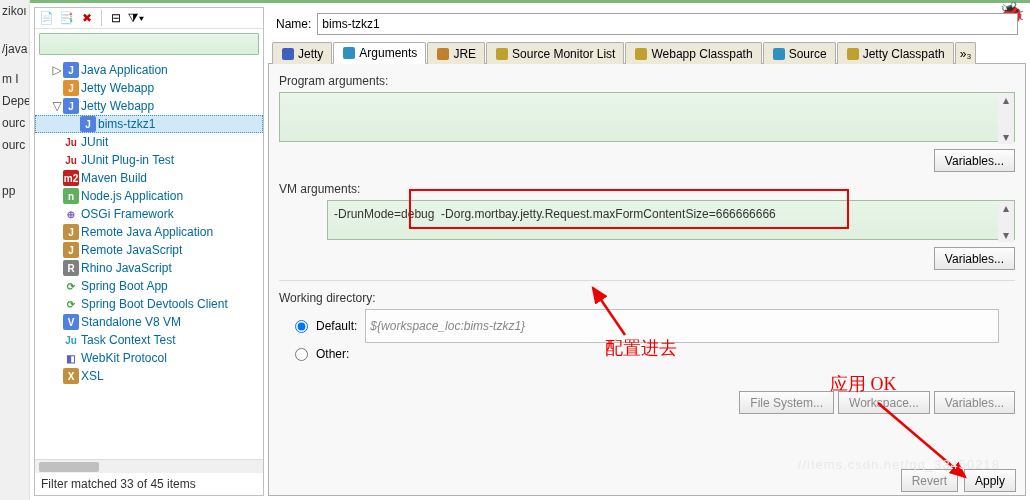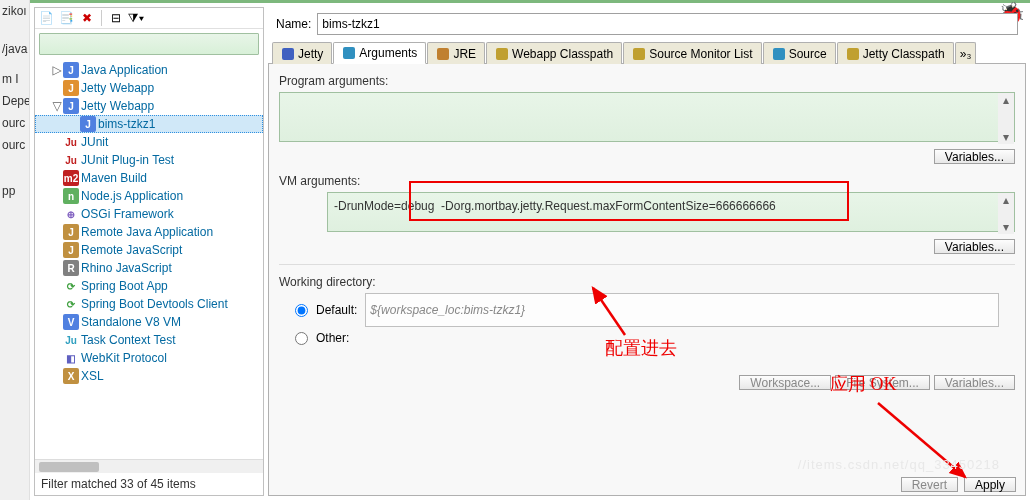--- a/index.html
+++ b/index.html
@@ -39,21 +39,21 @@
   .tab.active { background: #fff; border-bottom: 1px solid #fff; }
   .tab .icon { width: 14px; height: 14px; display: inline-flex; align-items: center; justify-content: center; font-size: 10px; }
   
   .tab-body { flex: 1; border: 1px solid #b0b0b0; border-top: none; background: #f8f8f8; padding: 8px 10px; overflow: auto; }
   
   .group-label { margin: 2px 0 4px 0; color: #333; }
   .arg-box { width: 100%; height: 50px; background: linear-gradient(#e8f5e8,#dff0df); border: 1px solid #a0c0a0; padding: 4px; resize: none; font-family: inherit; position: relative; }
   .arg-wrap { position: relative; }
   .arg-scroll { position: absolute; right: 1px; top: 1px; bottom: 1px; width: 16px; background: #f0f0f0; display:flex; flex-direction:column; justify-content:space-between; align-items:center; font-size:9px; color:#666; }
   .btn-row { display: flex; justify-content: flex-end; margin: 4px 0 10px 0; }
-  .btn { height: 15px; padding: 0 10px; background: linear-gradient(#fdfdfd,#e8e8e8); border: 1px solid #a0a0a0; cursor: pointer; display: inline-flex; align-items: center; }
+  .btn { height: 23px; padding: 0 10px; background: linear-gradient(#fdfdfd,#e8e8e8); border: 1px solid #a0a0a0; cursor: pointer; display: inline-flex; align-items: center; }
   .btn.disabled { color: #888; cursor: default; }
   
   .vm-box-wrap { position: relative; padding-left: 48px; }
   .vm-box { width: 100%; height: 40px; background: linear-gradient(#e8f5e8,#dff0df); border: 1px solid #a0c0a0; padding: 6px; resize: none; color: #333; font-family: inherit; }
   
   .red-rect { position: absolute; border: 2px solid #e00; pointer-events: none; }
   
   .wd-section { margin-top: 6px; border-top: 1px solid #ddd; padding-top: 8px; }
   .radio-row { display: flex; align-items: center; gap: 8px; margin: 4px 16px; }
   .radio-row input[type=radio] { margin: 0; }
@@ -234,29 +234,29 @@
             </svg>
           </span>
           <span>JRE</span>
         </div>
         <div class="tab">
           <span class="icon">
             <svg width="12" height="12">
               <rect width="12" height="12" rx="2" fill="#c0a030"></rect>
             </svg>
           </span>
+          <span>Source Monitor List</span>
+        </div>
+        <div class="tab">
+          <span class="icon">
+            <svg width="12" height="12">
+              <rect width="12" height="12" rx="2" fill="#c0a030"></rect>
+            </svg>
+          </span>
           <span>Webapp Classpath</span>
-        </div>
-        <div class="tab">
-          <span class="icon">
-            <svg width="12" height="12">
-              <rect width="12" height="12" rx="2" fill="#c0a030"></rect>
-            </svg>
-          </span>
-          <span>Source Monitor List</span>
         </div>
         <div class="tab">
           <span class="icon">
             <svg width="12" height="12">
               <rect width="12" height="12" rx="2" fill="#3090c0"></rect>
             </svg>
           </span>
           <span>Source</span>
         </div>
         <div class="tab">
@@ -301,22 +301,22 @@
         <div class="radio-row">
           <input type="radio" name="wd" checked="" style="">
           <label>Default:</label>
           <input class="wd-input" readonly="" value="${workspace_loc:bims-tzkz1}" style="">
         </div>
         <div class="radio-row">
           <input type="radio" name="wd" style="">
           <label>Other:</label>
         </div>
         <div class="wd-btn-row" id="wd-buttons">
+            <button class="btn disabled" disabled="">File System...</button>
             <button class="btn disabled" disabled="">Workspace...</button>
-            <button class="btn disabled" disabled="">File System...</button>
             <button class="btn disabled" disabled="">Variables...</button>
           </div>
       </div>
     </div>
 
     <div class="footer" id="footer-buttons">
         <button class="btn disabled" disabled="">Revert</button>
         <button class="btn">Apply</button>
       </div>
   </div>

